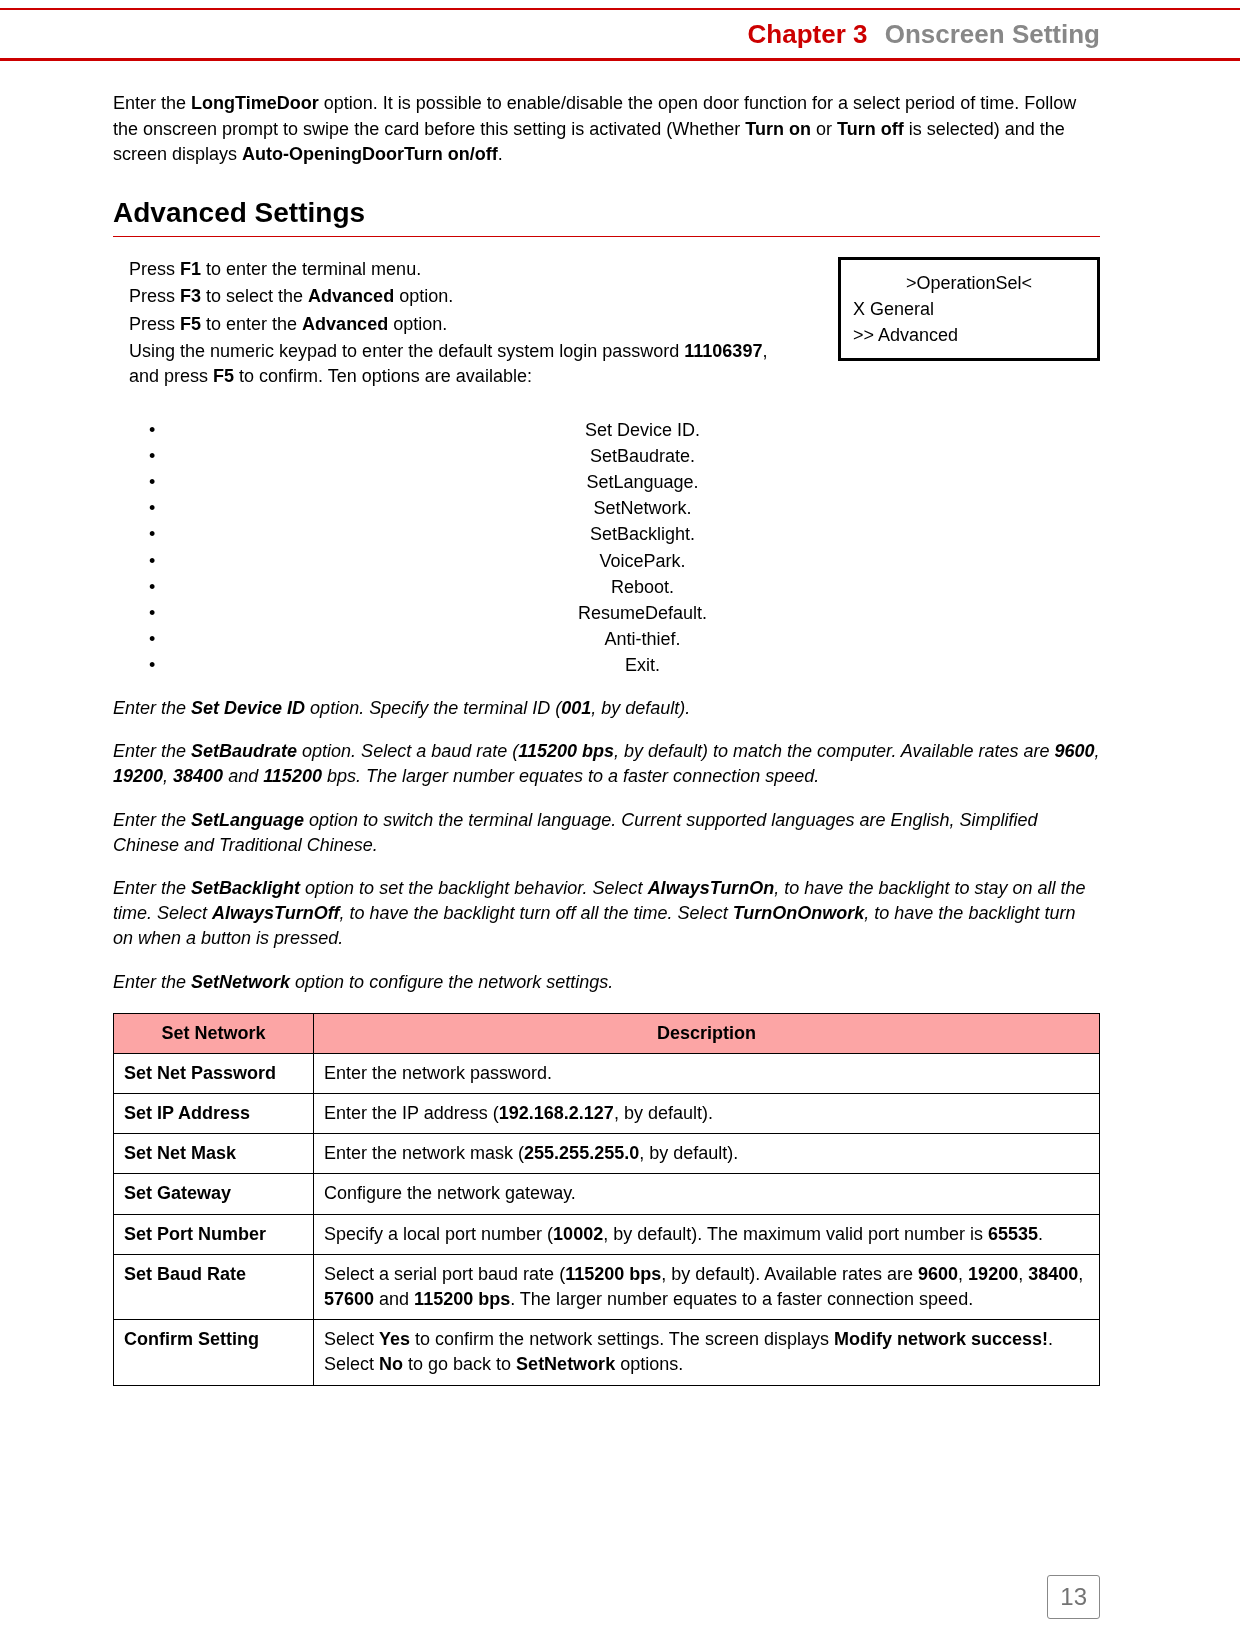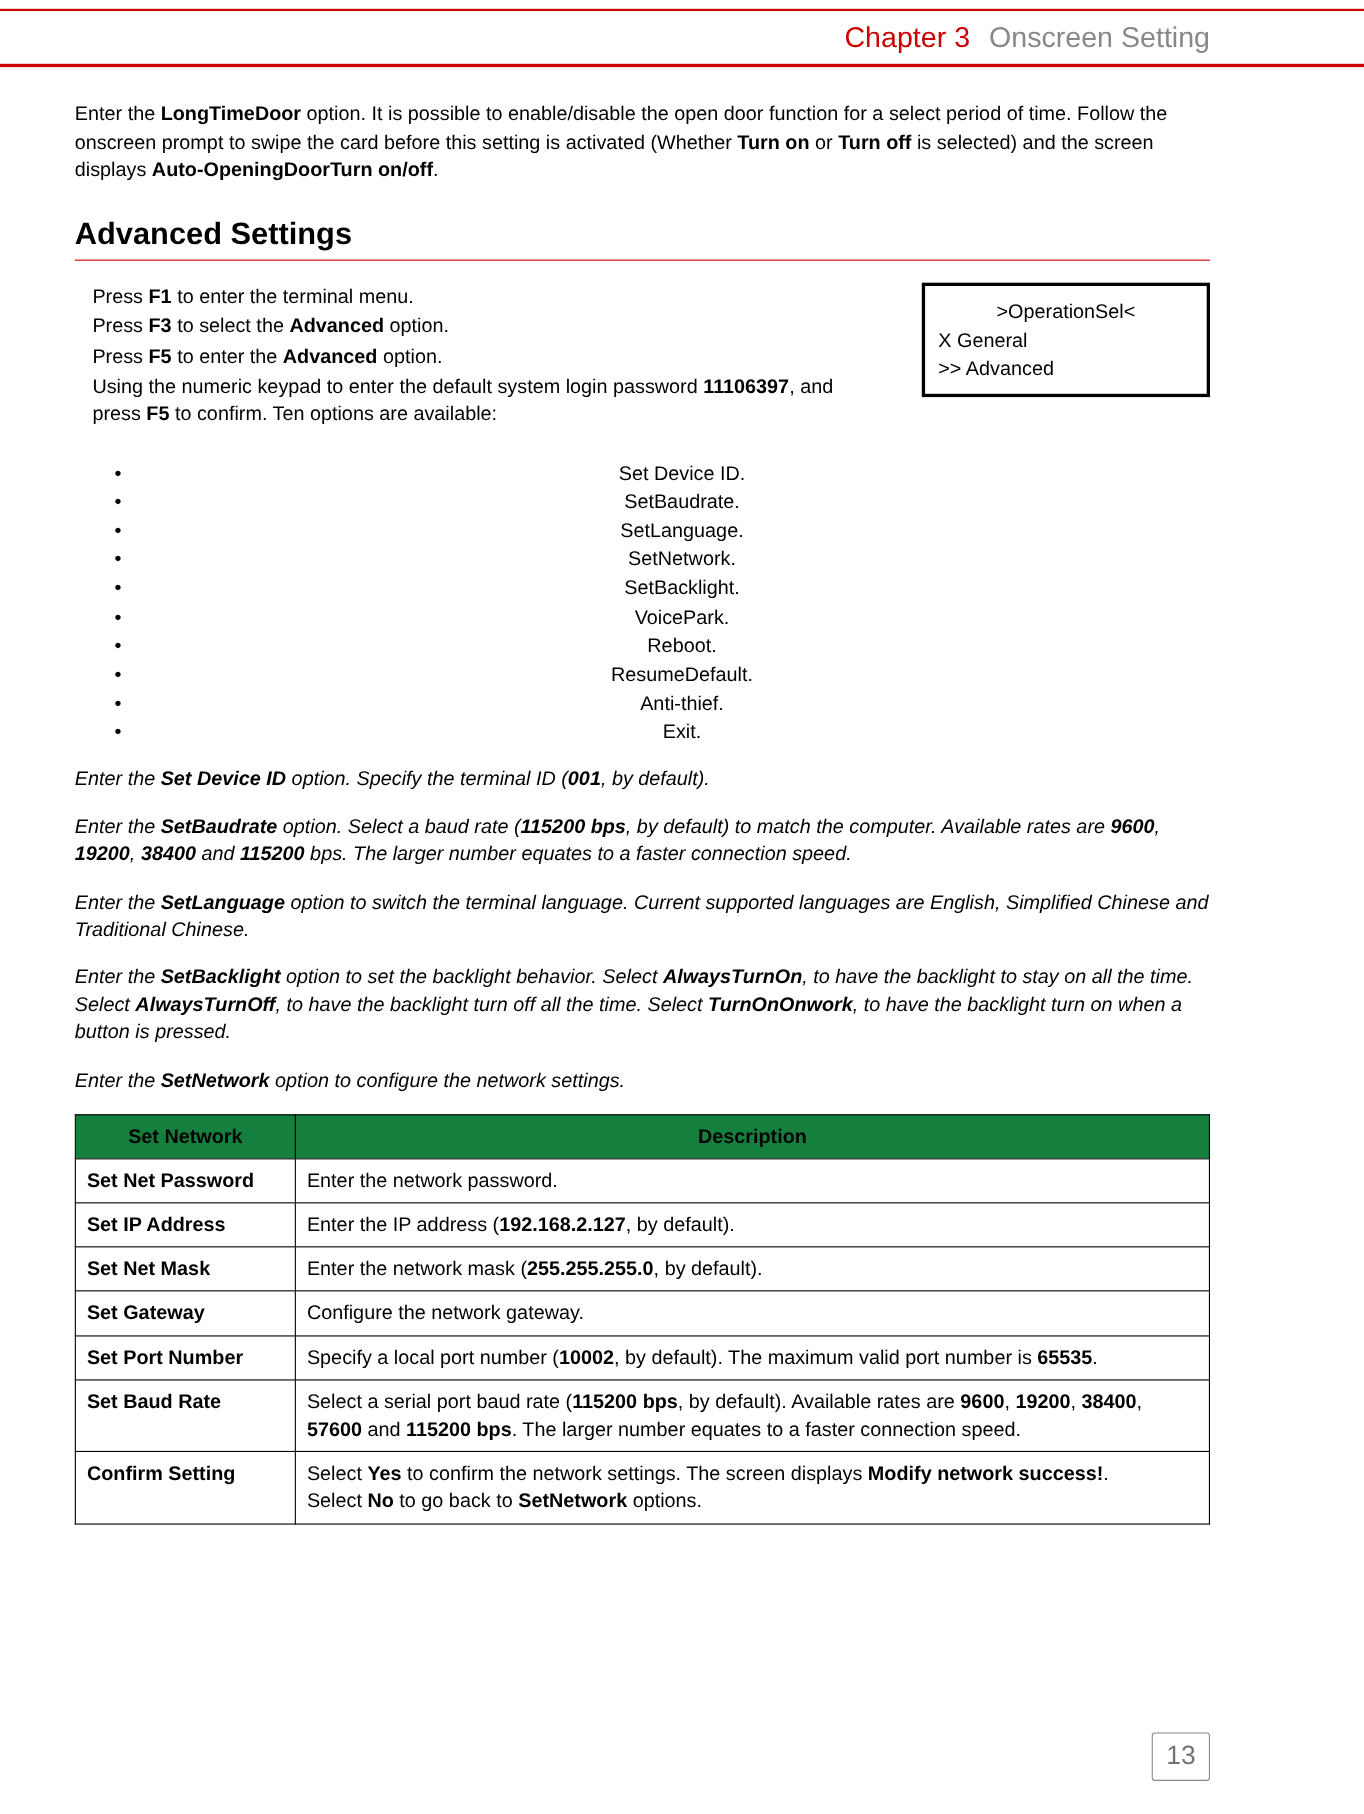--- a/index.html
+++ b/index.html
@@ -7,30 +7,30 @@
       font-family: Arial, Helvetica, sans-serif;
       font-size: 18px;
       line-height: 1.4;
       color: #000;
       width: 1240px;
       min-height: 1649px;
       background: #fff;
       position: relative;
       padding: 0;
     }
-    .page { padding: 0 140px 100px 68px; }
+    .page { padding: 0 140px 100px 113px; }
     .header-top {
       border-top: 2px solid #c00;
       margin-top: 8px;
     }
     .header-bar {
       text-align: right;
       padding: 6px 140px 6px 0;
       font-size: 26px;
-      font-weight: normal;
+      font-weight: bold;
     }
     .chapter-num { color: #c00; }
     .chapter-title { color: #888; margin-left: 10px; }
     .header-rule {
       border-top: 3px solid #c00;
       margin-bottom: 30px;
     }
     .intro p { margin-bottom: 4px; }
     .section-heading {
       font-size: 28px;
@@ -67,21 +67,21 @@
     .table-wrap { margin-top: 18px; }
     table { border-collapse: collapse; width: 100%; }
     th, td {
       border: 1px solid #000;
       padding: 7px 10px;
       text-align: left;
       vertical-align: top;
       font-size: 18px;
     }
     th {
-      background: #15803d;
+      background: #fca5a5;
       font-weight: bold;
       text-align: center;
     }
     td.label { width: 200px; font-weight: bold; }
     .footer {
       position: absolute;
       bottom: 30px;
       right: 140px;
       border: 1px solid #888;
       border-radius: 3px;

